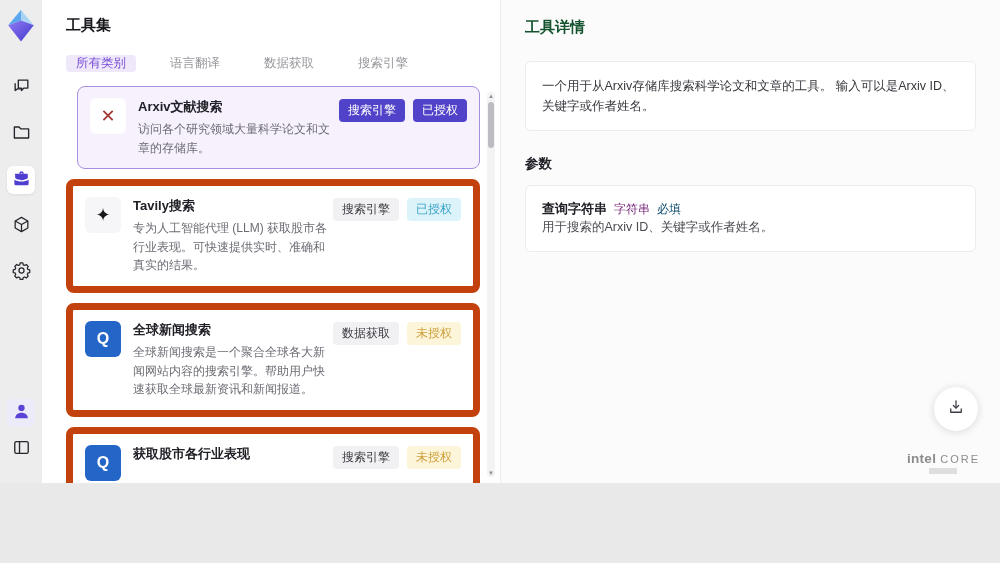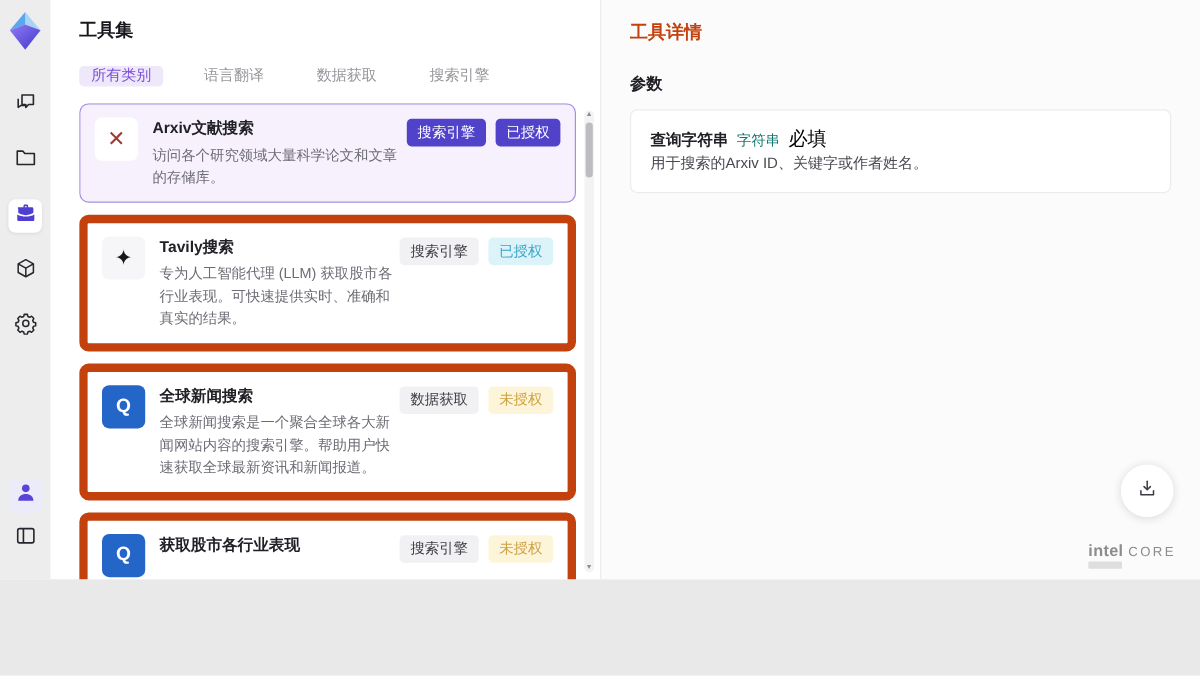--- a/index.html
+++ b/index.html
@@ -19,21 +19,21 @@
 
   
   .main { flex:1; padding:16px 0 0 24px; position:relative; min-width:0; }
   .page-title { font-size:15px; font-weight:700; color:#17171c; margin-bottom:20px; }
   .tabs { display:flex; align-items:center; gap:24px; margin-bottom:14px; }
   .tab { font-size:12.5px; color:#96969c; padding:0 10px; border-radius:4px; cursor:pointer; white-space:nowrap; }
   .tab.active { background:#efe8fb; color:#7a4fd6; }
 
   .tool-list { margin-right:20px; height:442px; overflow:hidden; }
   .tool-card { display:flex; align-items:flex-start; background:#fff; border:7px solid #c2410c; border-radius:8px; padding:11px 12px; margin-bottom:10px; cursor:pointer; }
-  .tool-card.selected { background:#f7f1fd; border:1.5px solid #a78fe0; }
+  .tool-card.selected { background:#f7f1fd; border:1.5px solid #a78fe0;margin-left:11px; }
   .tool-icon { width:36px; height:36px; border-radius:6px; flex-shrink:0; display:flex; align-items:center; justify-content:center; margin-right:12px; background:#f6f6f8; font-size:19px; }
   .tool-icon.arxiv { background:#fff; }
   .tool-icon.arxiv::before { content:"✕"; color:#a13a34; font-weight:700; font-size:18px; }
   .tool-icon.tavily::before { content:"✦"; color:#17171c; font-size:18px; }
   .tool-icon.q-news { background:#2465c8; }
   .tool-icon.q-news::before { content:"Q"; color:#fff; font-weight:700; font-size:16px; }
   .tool-body { flex:1; min-width:0; padding-right:6px; }
   .tool-name { font-size:13px; font-weight:700; color:#202027; margin-bottom:4px; }
   .tool-desc { font-size:12px; color:#6c6c75; line-height:1.55; }
   .tool-tags { display:flex; gap:8px; flex-shrink:0; margin-top:1px; }
@@ -45,34 +45,34 @@
 
   
   .scrollbar { position:absolute; top:92px; bottom:6px; right:5px; width:8px; border-radius:4px; background:#f3f3f4; }
   .scrollbar .arrow { position:absolute; left:0; width:8px; font-size:6px; color:#8d8d93; text-align:center; line-height:8px; }
   .scrollbar .arrow.up { top:0; }
   .scrollbar .arrow.down { bottom:0; }
   .scroll-thumb { position:absolute; top:10px; left:1px; width:6px; height:46px; border-radius:3px; background:#bcbcc2; }
 
   
   .detail { width:500px; flex-shrink:0; background:#fbfbfc; border-left:1px solid #ececee; padding:18px 24px; position:relative; }
-  .detail-title { font-size:15px; font-weight:700; color:#c2410c; margin-bottom:24px; }
+  .detail-title { font-size:15px; font-weight:700; color:#14532d; margin-bottom:24px; }
   .section-heading { font-size:13.5px; font-weight:700; color:#202027; margin-bottom:12px; }
   .detail-box { background:#fff; border:1px solid #ececee; border-radius:6px; padding:14px 16px; margin-bottom:24px; }
   .intro-text { font-size:12.5px; color:#37373e; line-height:1.6; }
   .param-head { display:flex; align-items:baseline; gap:7px; margin-bottom:0; }
   .param-name { font-size:13px; font-weight:700; color:#202027; }
-  .param-type { font-size:12px; color:#0f766e; }
-  .param-required { font-size:16px; color:#000000; }
+  .param-type { font-size:12px; color:#701a75; }
+  .param-required { font-size:12px; color:#0c4a6e; }
   .param-desc { font-size:12.5px; color:#4a4a52; line-height:1.5; }
 
   
   .fab-download { position:absolute; right:22px; bottom:52px; width:44px; height:44px; border-radius:50%; background:#fff; box-shadow:0 1px 8px rgba(0,0,0,.14); display:flex; align-items:center; justify-content:center; cursor:pointer; }
   .fab-download svg { width:18px; height:18px; }
-  .brand { position:absolute; right:20px; bottom:9px; color:#8c8c8c; display:flex; flex-direction:column; align-items:flex-start; }
+  .brand { position:absolute; right:20px; bottom:9px; color:#8c8c8c; display:flex; flex-direction:column; align-items:center; }
   .brand-line { display:flex; align-items:baseline; gap:4px; }
   .brand-intel { font-size:13.5px; font-weight:700; letter-spacing:.3px; }
   .brand-core { font-size:11px; font-weight:400; letter-spacing:2px; text-transform:uppercase; }
   .brand-sub { width:28px; height:6px; background:#dedede; border-radius:1px; margin-top:2px; }
 </style>
 </head>
 <body>
 
 <div id="app">
 
@@ -227,20 +227,23 @@
     <div class="scrollbar">
       <div class="arrow up">▲</div>
       <div class="scroll-thumb"></div>
       <div class="arrow down">▼</div>
     </div>
   </div>
 
   <div class="detail">
     <div class="detail-title">工具详情</div>
 
+    <div class="detail-box">
+      <div class="intro-text">一个用于从Arxiv存储库搜索科学论文和文章的工具。 输入可以是Arxiv ID、关键字或作者姓名。</div>
+    </div>
 
     <div class="section-heading">参数</div>
     <div class="detail-box">
       <div class="param-head">
         <span class="param-name">查询字符串</span>
         <span class="param-type">字符串</span>
         <span class="param-required">必填</span>
       </div>
       <div class="param-desc">用于搜索的Arxiv ID、关键字或作者姓名。</div>
     </div>

